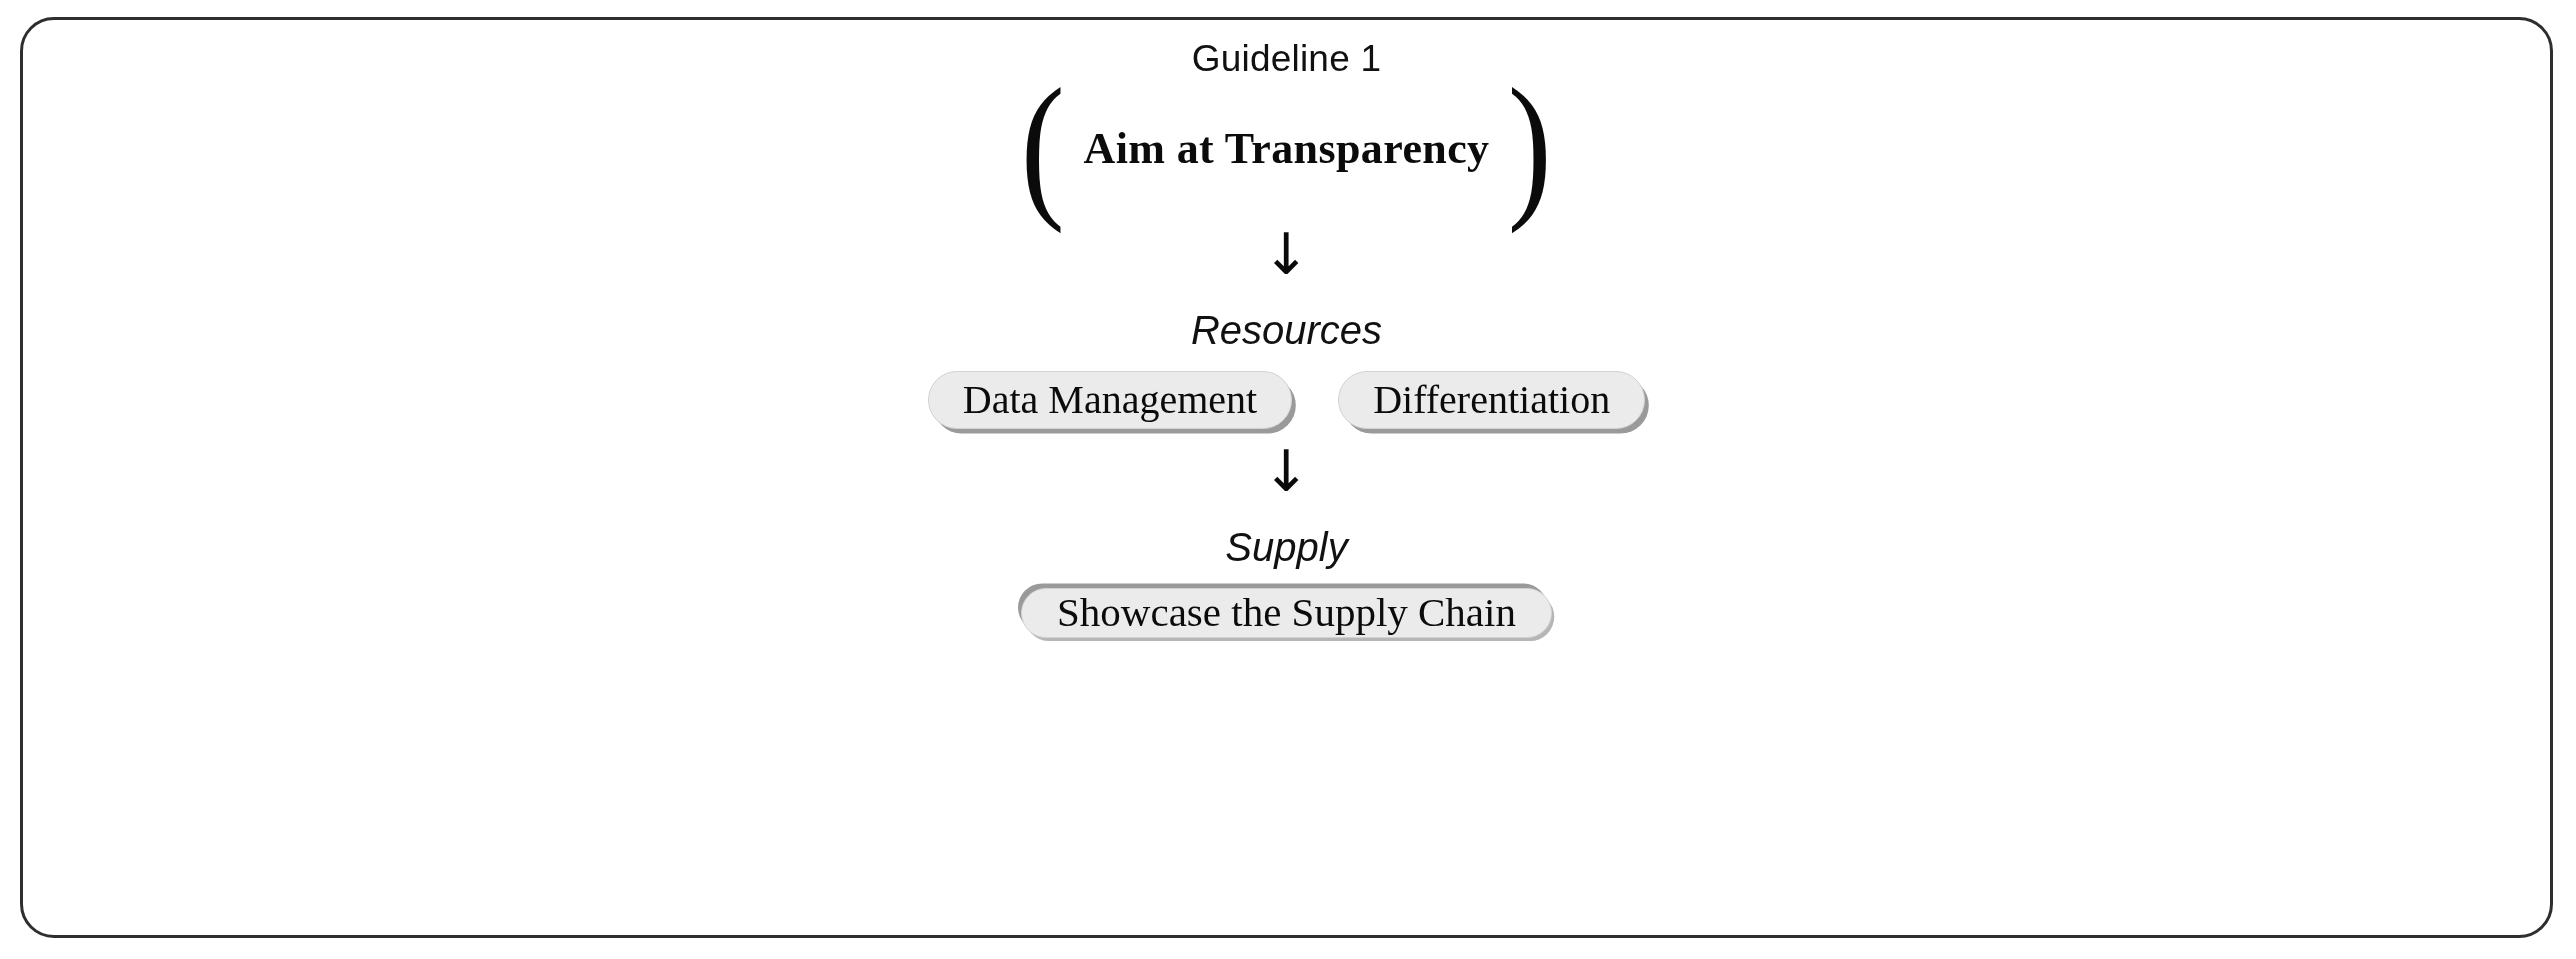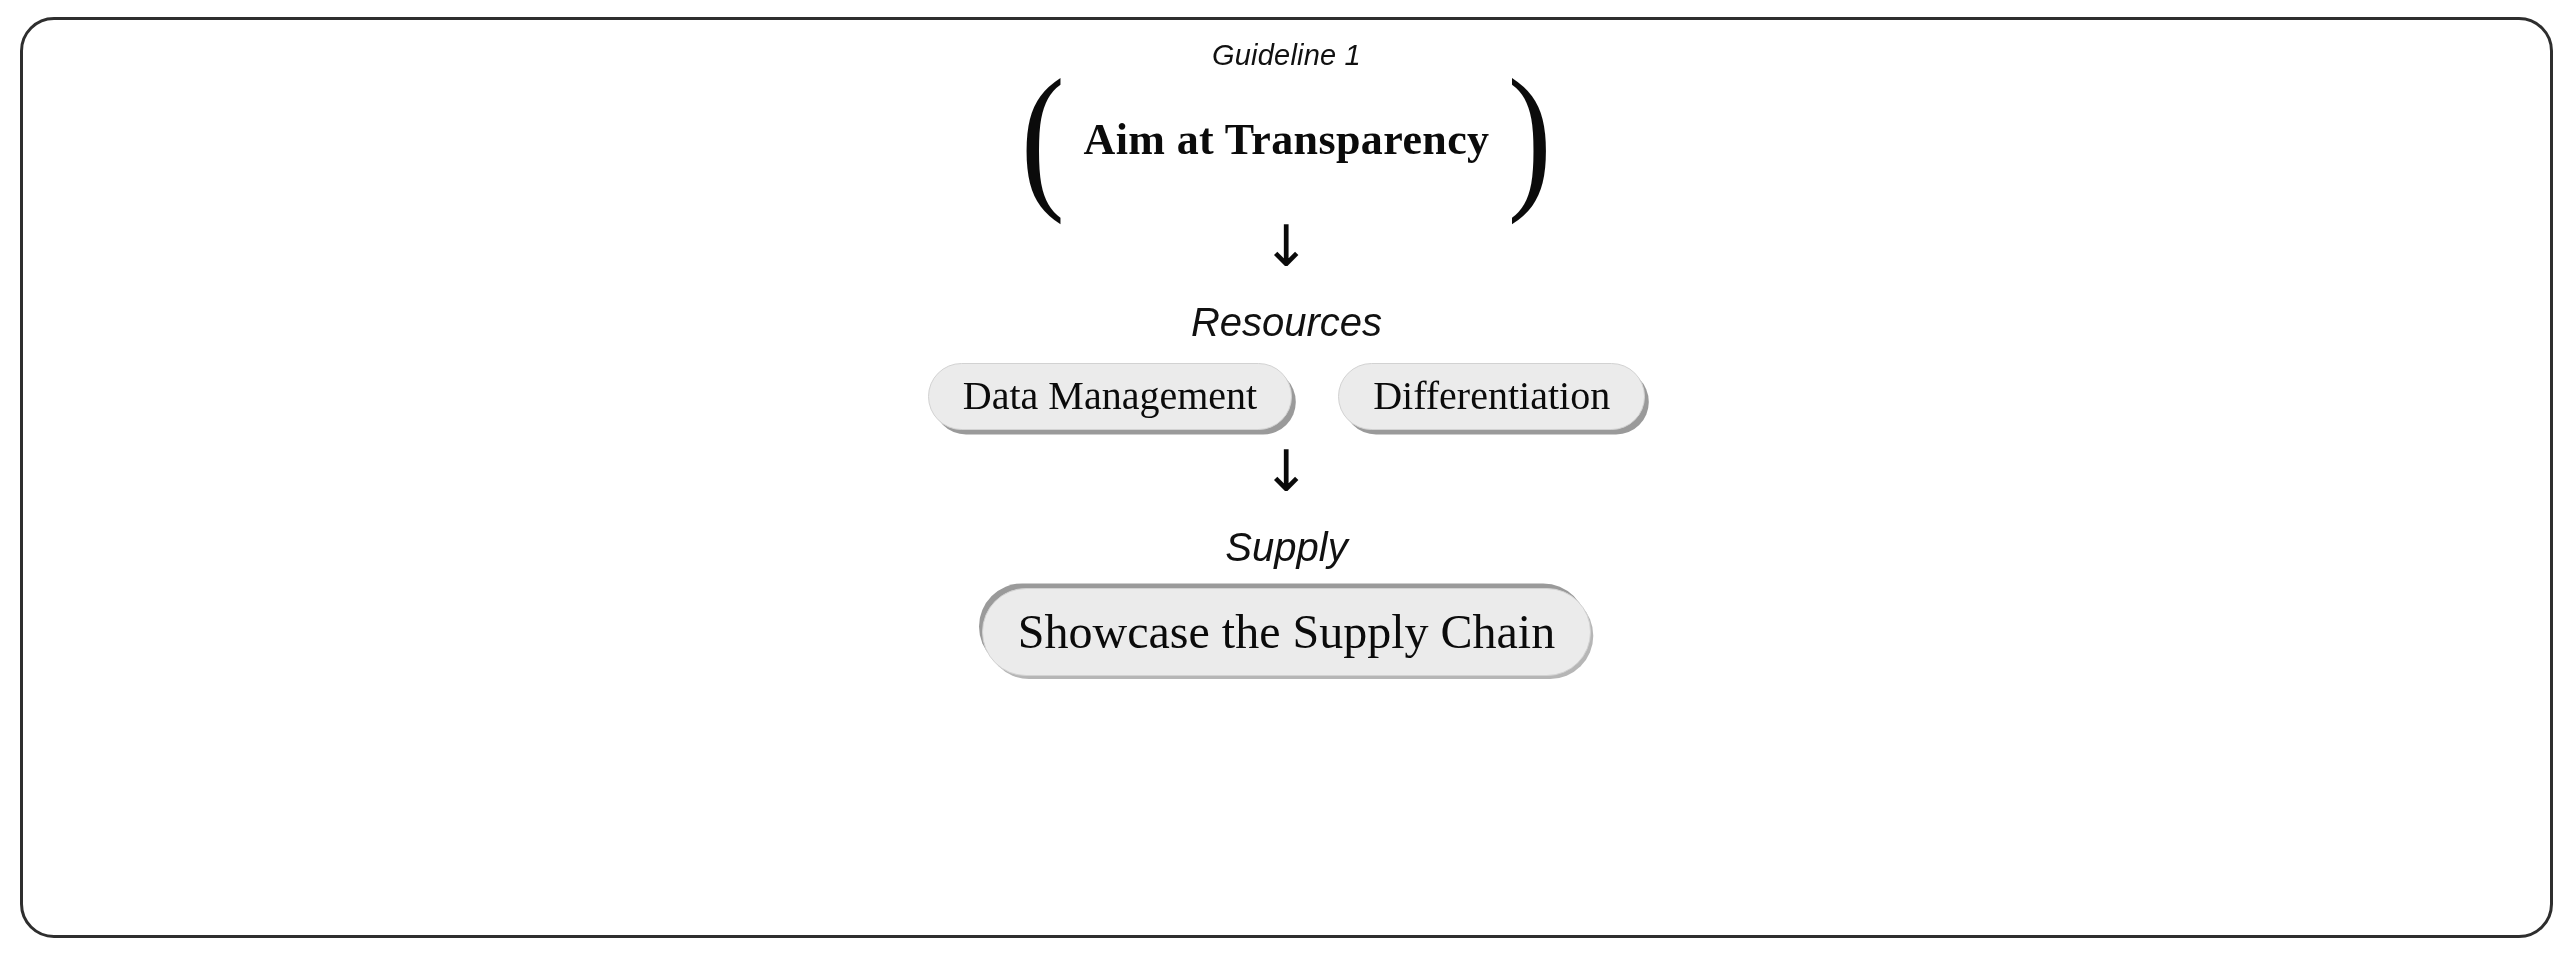--- a/index.html
+++ b/index.html
@@ -44,23 +44,22 @@
     display: flex;
     flex-direction: column;
     align-items: center;
     padding-top: 20px;
     box-sizing: border-box;
   }
 
   
   .guideline-label {
     font-family: "Liberation Sans", sans-serif;
-    font-style: italic;
-    font-weight: 400;
-    font-size: 29px;
+    font-weight: 400;
+    font-size: 37px;
     line-height: 1.05;
     color: #111111;
     letter-spacing: 0.2px;
     white-space: nowrap;
   }
 
   
   .title-row {
     display: flex;
     align-items: center;
@@ -140,32 +139,32 @@
     background: #ebebeb;
     border-radius: 765px;
     font-family: "Liberation Serif", serif;
     font-weight: 400;
     color: #0b0b0b;
     white-space: nowrap;
   }
 
   
   .pill-resource {
-    height: 67px;
+    height: 58px;
     padding: 0 34px;
     font-size: 40px;
     border: 1.5px solid #d2d2d2;
     box-shadow: 4.6px 5.4px 0 -0.8px #9a9a9a;
   }
 
   
   .pill-goal {
-    height: 88px;
+    height: 50px;
     padding: 0 35px;
-    font-size: 48px;
+    font-size: 41px;
     border: 1.5px solid #d2d2d2;
     box-shadow: -3.8px -5.4px 0 -0.8px #9a9a9a, 3.1px 3.8px 0 -0.8px #b6b6b6;
   }
 
   .pill-label {
     position: relative;
     z-index: 2;
     line-height: 1;
     display: block;
   }

